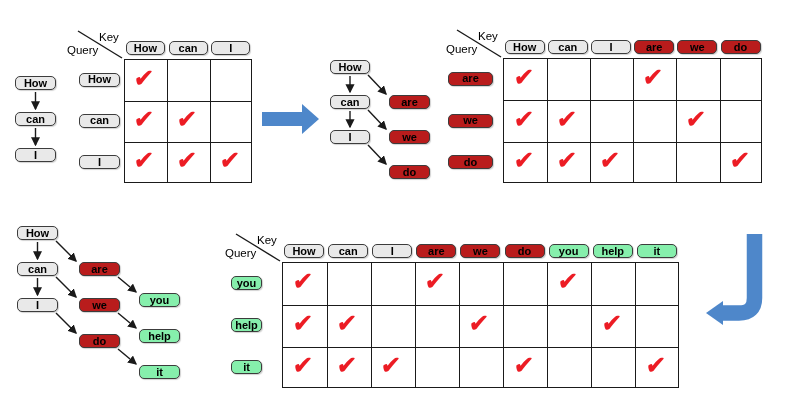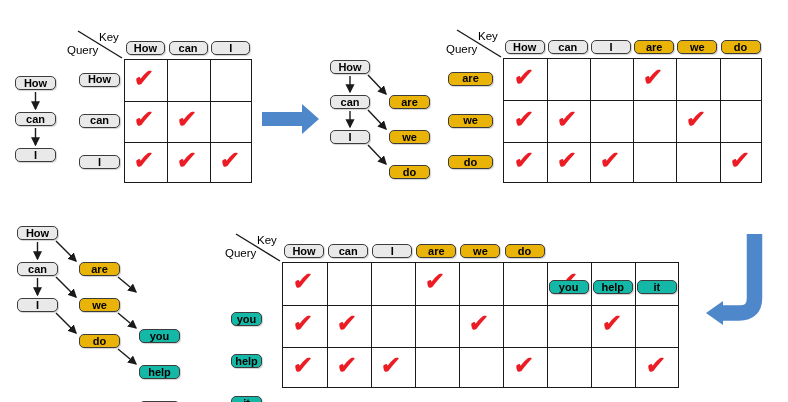--- a/index.html
+++ b/index.html
@@ -5,22 +5,22 @@
   * { margin:0; padding:0; box-sizing:border-box; }
   html,body { background:#ffffff; font-family:"Liberation Sans", sans-serif; }
   #stage { position:relative; width:788px; height:402px; background:#ffffff; overflow:hidden; }
   .token-box {
     position:absolute; border:1.3px solid #3c3c3c; border-radius:5px;
     display:flex; align-items:center; justify-content:center;
     font-size:11px; font-weight:600; color:#000; z-index:3;
     box-shadow:1px 1px 1px rgba(0,0,0,0.18); line-height:1;
   }
   .gray   { background:#e9e9e9; }
-  .blue   { background:#eab308;text-align:right; }
-  .yellow { background:#14b8a6;margin-top:36px; }
+  .blue   { background:#b91c1c;text-align:right; }
+  .yellow { background:#86efac; }
   .grid { position:absolute; border:1.6px solid #1a1a1a; background:#ffffff; z-index:1; }
   .gline { position:absolute; background:#1a1a1a; z-index:1; }
   .check {
     position:absolute; color:#ec1c24; font-size:23px; font-weight:bold;
     transform:skewX(-8deg) rotate(-4deg); line-height:1; z-index:2;
   }
   .axis-label { position:absolute; font-size:11.5px; color:#000; z-index:3; white-space:nowrap; }
   #arrow-layer { position:absolute; left:0; top:0; z-index:6; pointer-events:none; }
 </style>
 </head>

